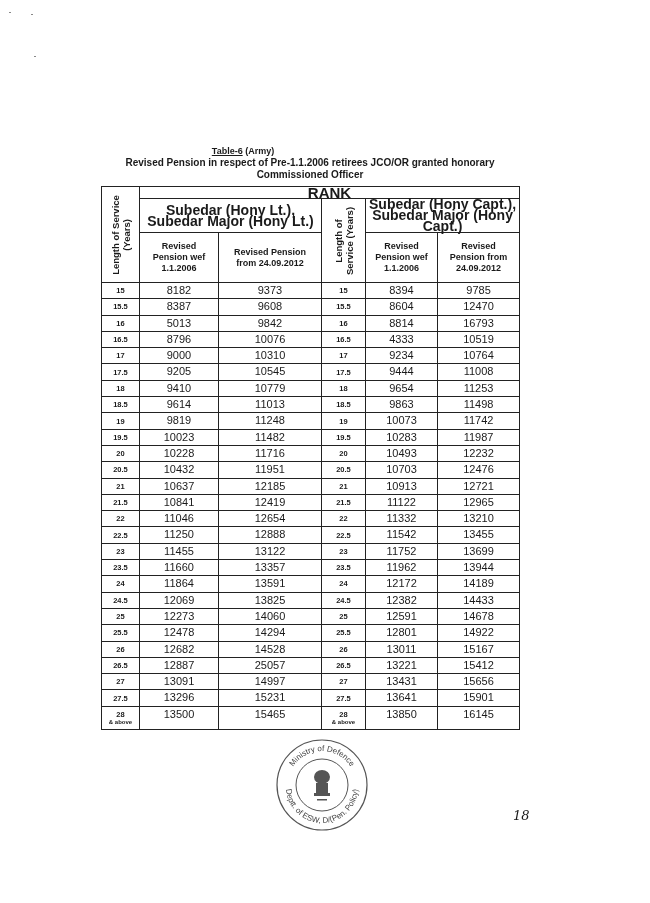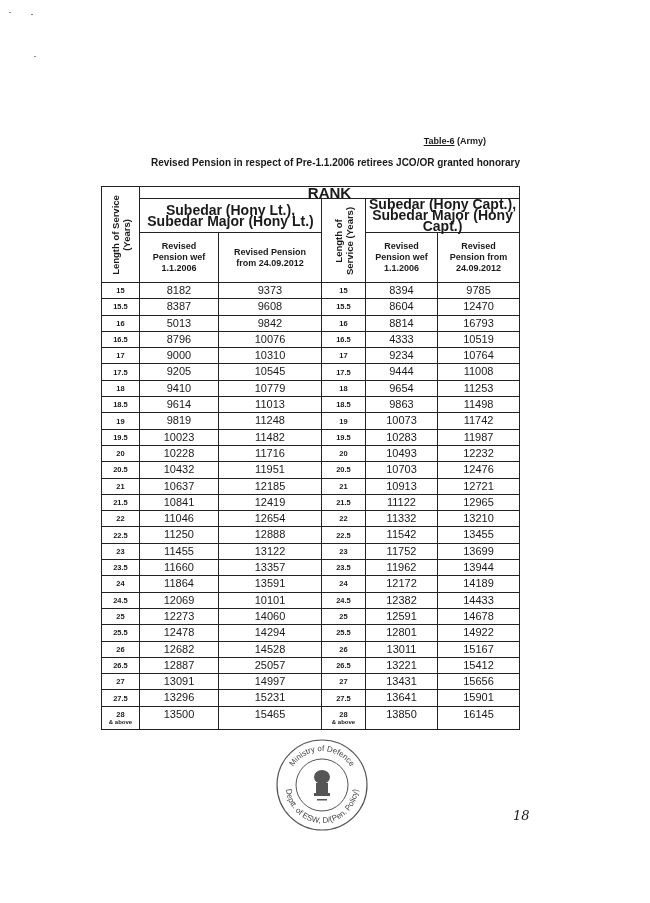--- a/index.html
+++ b/index.html
@@ -1,19 +1,19 @@
 <!DOCTYPE html>
 <html><head>
 <meta charset="utf-8">
 <style>
   html, body { margin:0; padding:0; background:#ffffff; }
   body { width:650px; height:903px; position:relative; overflow:hidden; font-family:"Liberation Sans", sans-serif; color:#1a1a1a; }
-  .table-ref { position:absolute; left:0; top:136px; width:486px; text-align:right; font-size:9px; font-weight:bold; }
+  .table-ref { position:absolute; left:0; top:146px; width:486px; text-align:center; font-size:9px; font-weight:bold; }
   .table-ref .u { text-decoration:underline; }
-  .title { position:absolute; left:100px; top:157px; width:420px; text-align:right; font-size:10px; font-weight:bold; line-height:12px; }
+  .title { position:absolute; left:100px; top:157px; width:420px; text-align:center; font-size:10px; font-weight:bold; line-height:12px; }
   table.pension { position:absolute; left:101px; top:186px; border-collapse:collapse; width:418px; table-layout:fixed; }
   table.pension td, table.pension th { border:1px solid #222; padding:0; text-align:center; }
   th { font-weight:bold; font-size:9px; line-height:11px; }
   th.rank { height:11px; font-size:15px; }
   th.grp { height:28px; font-size:14px; }
   th.col { height:49px; font-size:9px; }
   th.vert { position:relative; }
   th.vert .vtxt { position:absolute; left:50%; top:50%; transform:translate(-50%,-50%) rotate(-90deg); white-space:nowrap; font-size:9.5px; line-height:11px; }
   td { font-size:11px; height:15.3px; line-height:14px; vertical-align:top; }
   td.yr { font-weight:bold; font-size:7.5px; vertical-align:middle; line-height:9px; }
@@ -29,20 +29,21 @@
 <div class="speck" style="left:9px;top:12px;"></div>
 <div class="speck" style="left:31px;top:14px;"></div>
 <div class="speck" style="left:34px;top:56px;"></div>
 
 <div class="table-ref">
   <span class="u">Table-6</span><span> (Army)</span>
 </div>
 
 <div class="title">
   <div>Revised Pension in respect of Pre-1.1.2006 retirees JCO/OR granted honorary</div>
+  <div>Commissioned Officer</div>
 </div>
 
 <table class="pension">
   <colgroup>
     <col style="width:38px">
       <col style="width:79px">
       <col style="width:103px">
     <col style="width:44px">
       <col style="width:72px">
       <col style="width:82px">
@@ -238,21 +239,21 @@
         <td class="yr"><span>24</span></td>
         <td><span>11864</span></td>
         <td><span>13591</span></td>
         <td class="yr"><span>24</span></td>
         <td><span>12172</span></td>
         <td><span>14189</span></td>
       </tr>
       <tr>
         <td class="yr"><span>24.5</span></td>
         <td><span>12069</span></td>
-        <td><span>10101</span></td>
+        <td><span>13825</span></td>
         <td class="yr"><span>24.5</span></td>
         <td><span>12382</span></td>
         <td><span>14433</span></td>
       </tr>
       <tr>
         <td class="yr"><span>25</span></td>
         <td><span>12273</span></td>
         <td><span>14060</span></td>
         <td class="yr"><span>25</span></td>
         <td><span>12591</span></td>

